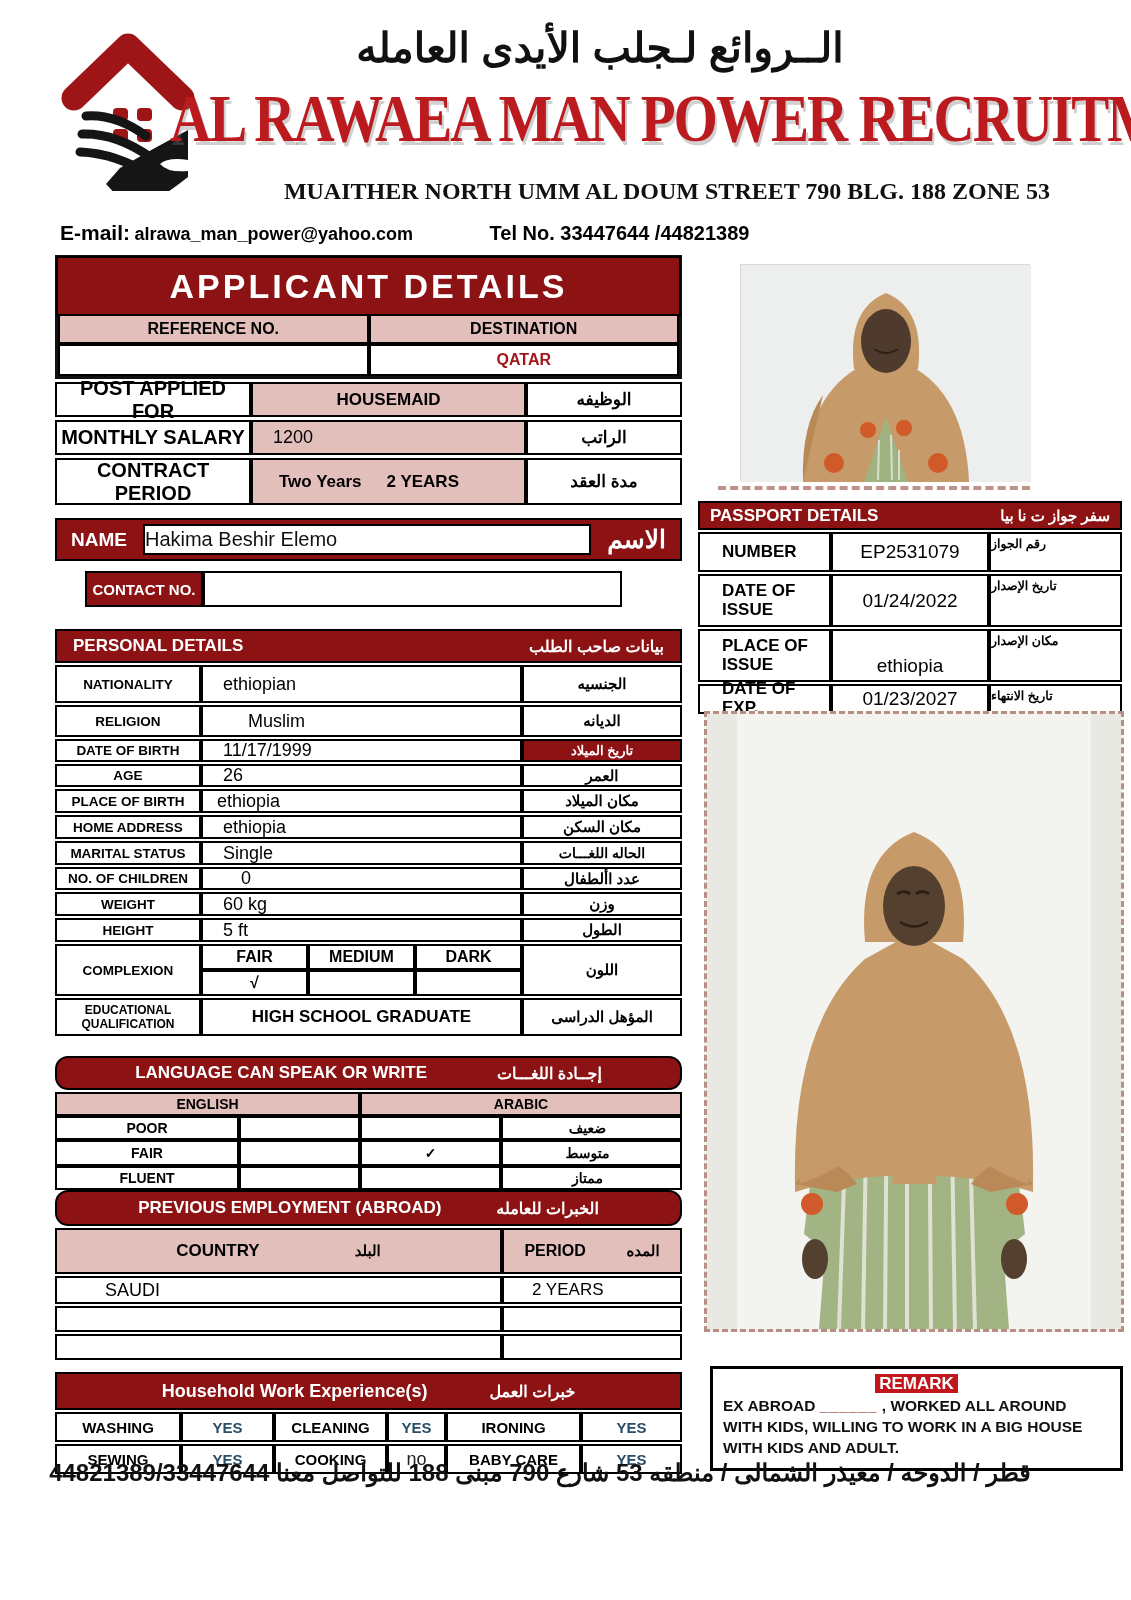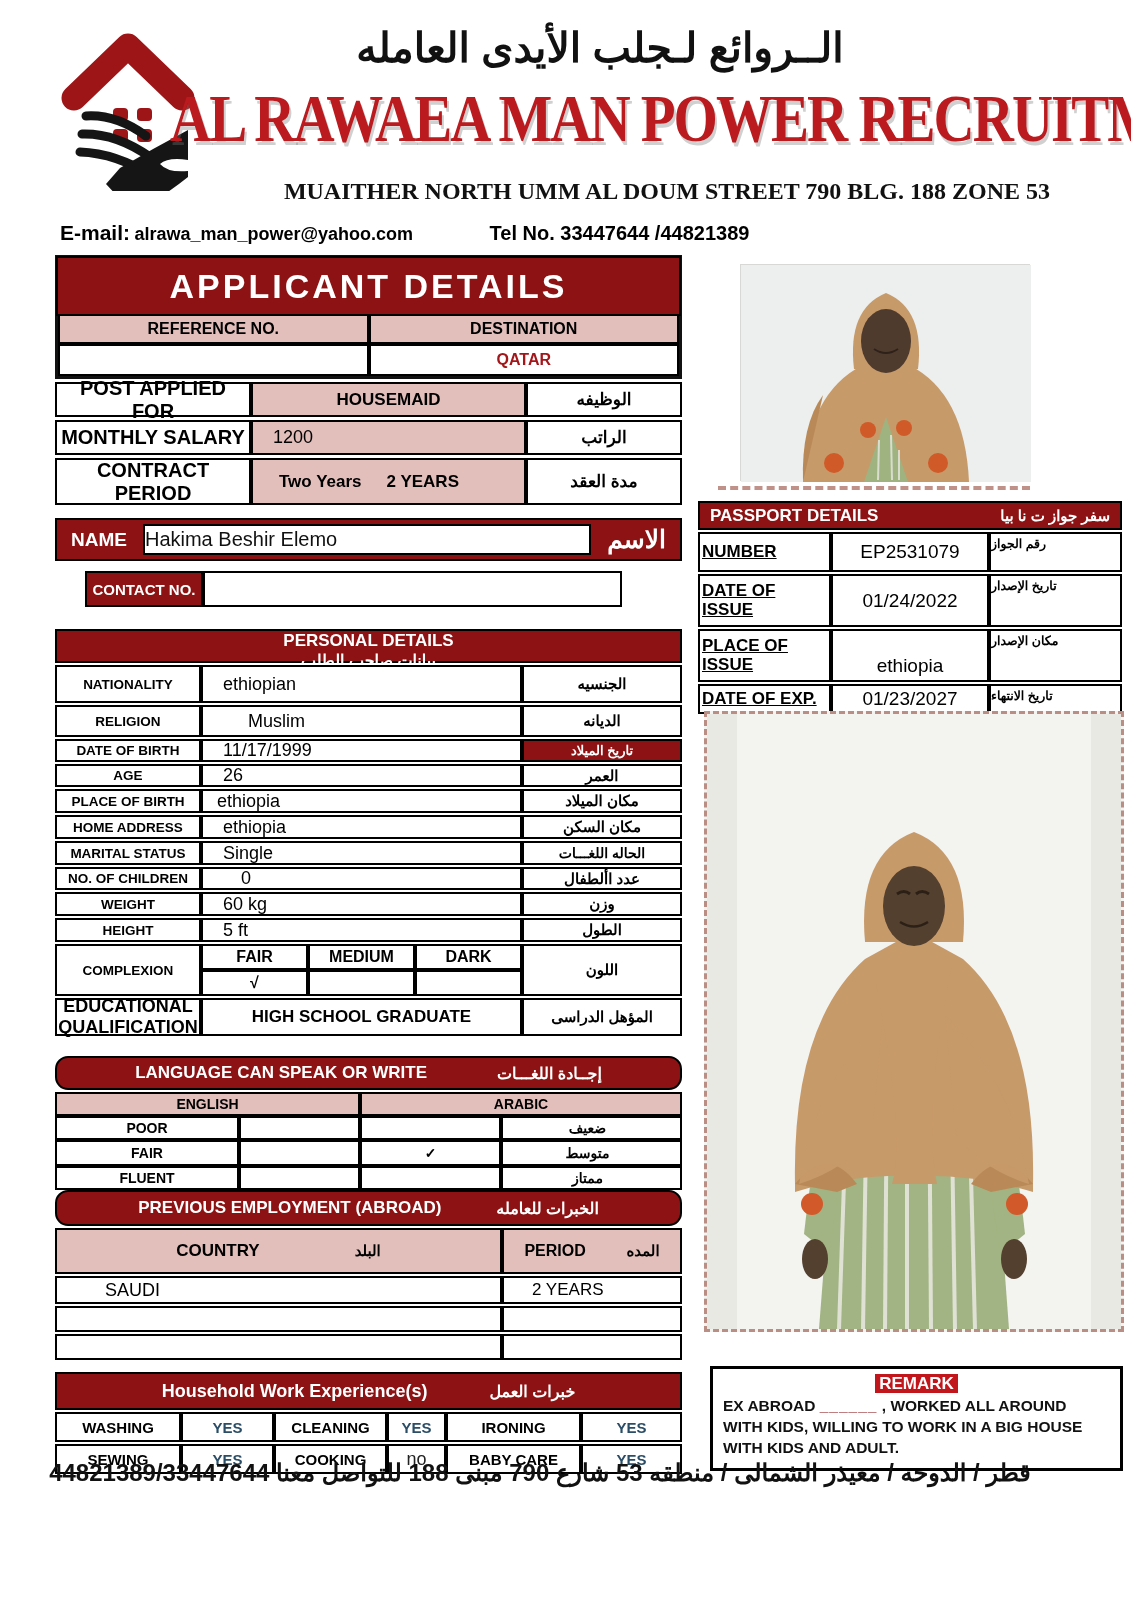--- a/index.html
+++ b/index.html
@@ -47,21 +47,21 @@
   .post-ar  { width:156px; font-size:17px; }
 
   
   .name-bar { margin-top:13px; height:43px; display:flex; align-items:center; padding:0 14px; }
   .name-input { flex:1; background:#fff; border:2px solid #000; height:31px; margin:0 16px;
                 color:#111; font-size:20px; font-weight:normal; display:flex; align-items:center; }
   .contact-wrap { display:flex; margin:10px 60px 0 30px; height:36px; }
   .contact-lbl { width:118px; font-size:15px; display:flex; align-items:center; justify-content:center; }
   .contact-input { flex:1; border:2px solid #000; background:#fff; }
 
-  .sec-head { display:flex; align-items:center; justify-content:space-between; padding:0 16px;flex-direction:column; }
+  .sec-head { display:flex; align-items:center; justify-content:space-between; padding:0 16px; }
 
   .p-label { width:146px; }
   .p-value { flex:1; }
   .p-ar { width:160px; }
 
   .cpx-mid { flex:1; display:flex; flex-direction:column; }
   .cpx-row { display:flex; flex:1; }
   .cpx-cell { flex:1; border:2px solid #000; display:flex; align-items:center; justify-content:center;
               font-weight:bold; font-size:16px; background:#fff; }
 
@@ -91,21 +91,21 @@
   .w1{width:126px}.w2{width:93px}.w3{width:113px}.w4{width:59px}.w5{width:135px}.w6{flex:1}
 
   
   .photo-top { position:absolute; left:740px; top:264px; width:290px; height:217px;
                background:#edefee; border:1px solid #d8d8d4; }
   .dash-under { position:absolute; left:718px; top:486px; width:312px; border-top:4px dashed #c09189; }
   .passport { position:absolute; left:698px; top:501px; width:424px; }
   .pp-head { height:29px; display:flex; align-items:center; justify-content:space-between; padding:0 10px; }
   .pp-title { font-size:17px; } .pp-ar { font-size:15px; direction:rtl; }
   .pp-row { display:flex; margin-top:2px; }
-  .pp-lbl { width:133px; font-weight:bold; font-size:17px; padding-left:2px; line-height:1.1;text-decoration:underline; }
+  .pp-lbl { width:133px; font-weight:bold; font-size:17px; padding-left:22px; line-height:1.1; }
   .pp-val { width:158px; justify-content:center; font-size:19px; }
   .pp-arl { flex:1; font-weight:bold; font-size:12.5px; align-items:flex-start; justify-content:flex-end;
             padding:2px 6px 0 0; direction:rtl; }
   .photo-big { position:absolute; left:704px; top:711px; width:420px; height:621px;
                border:3px dashed #b98e85; background:#f3f3f0; }
   .remark { position:absolute; left:710px; top:1366px; width:413px; border:3px solid #000;
             background:#fff; padding:5px 10px 9px 10px; }
   .remark-title { display:block; text-align:center; margin-bottom:2px; }
   .remark-title span { background:#c0161c; color:#fff; font-weight:bold; font-size:17px; padding:0 4px; }
   .remark-text { font-weight:bold; font-size:15.5px; line-height:1.35; color:#111; }
@@ -250,21 +250,21 @@
         <div class="cpx-row">
           <div class="cpx-cell">√</div>
           <div class="cpx-cell"></div>
           <div class="cpx-cell"></div>
         </div>
       </div>
       <div class="cell ar p-ar">اللون</div>
     </div>
 
     <div class="row" style="height:38px">
-      <div class="cell lbl p-label" style="font-size:18px;padding:0 6px">EDUCATIONAL QUALIFICATION</div>
+      <div class="cell lbl p-label" style="font-size:12px;padding:0 6px">EDUCATIONAL QUALIFICATION</div>
       <div class="cell p-value" style="justify-content:center;font-weight:bold;font-size:17px">HIGH SCHOOL GRADUATE</div>
       <div class="cell ar p-ar">المؤهل الدراسى</div>
     </div>
 
     <div class="darkbar lang-head">
       <span style="font-size:17px">LANGUAGE CAN SPEAK OR WRITE</span>
       <span style="font-size:16px;direction:rtl">إجــادة اللغـــات</span>
     </div>
     <div class="lang-sub">
       <div class="pink l-en">ENGLISH</div>

